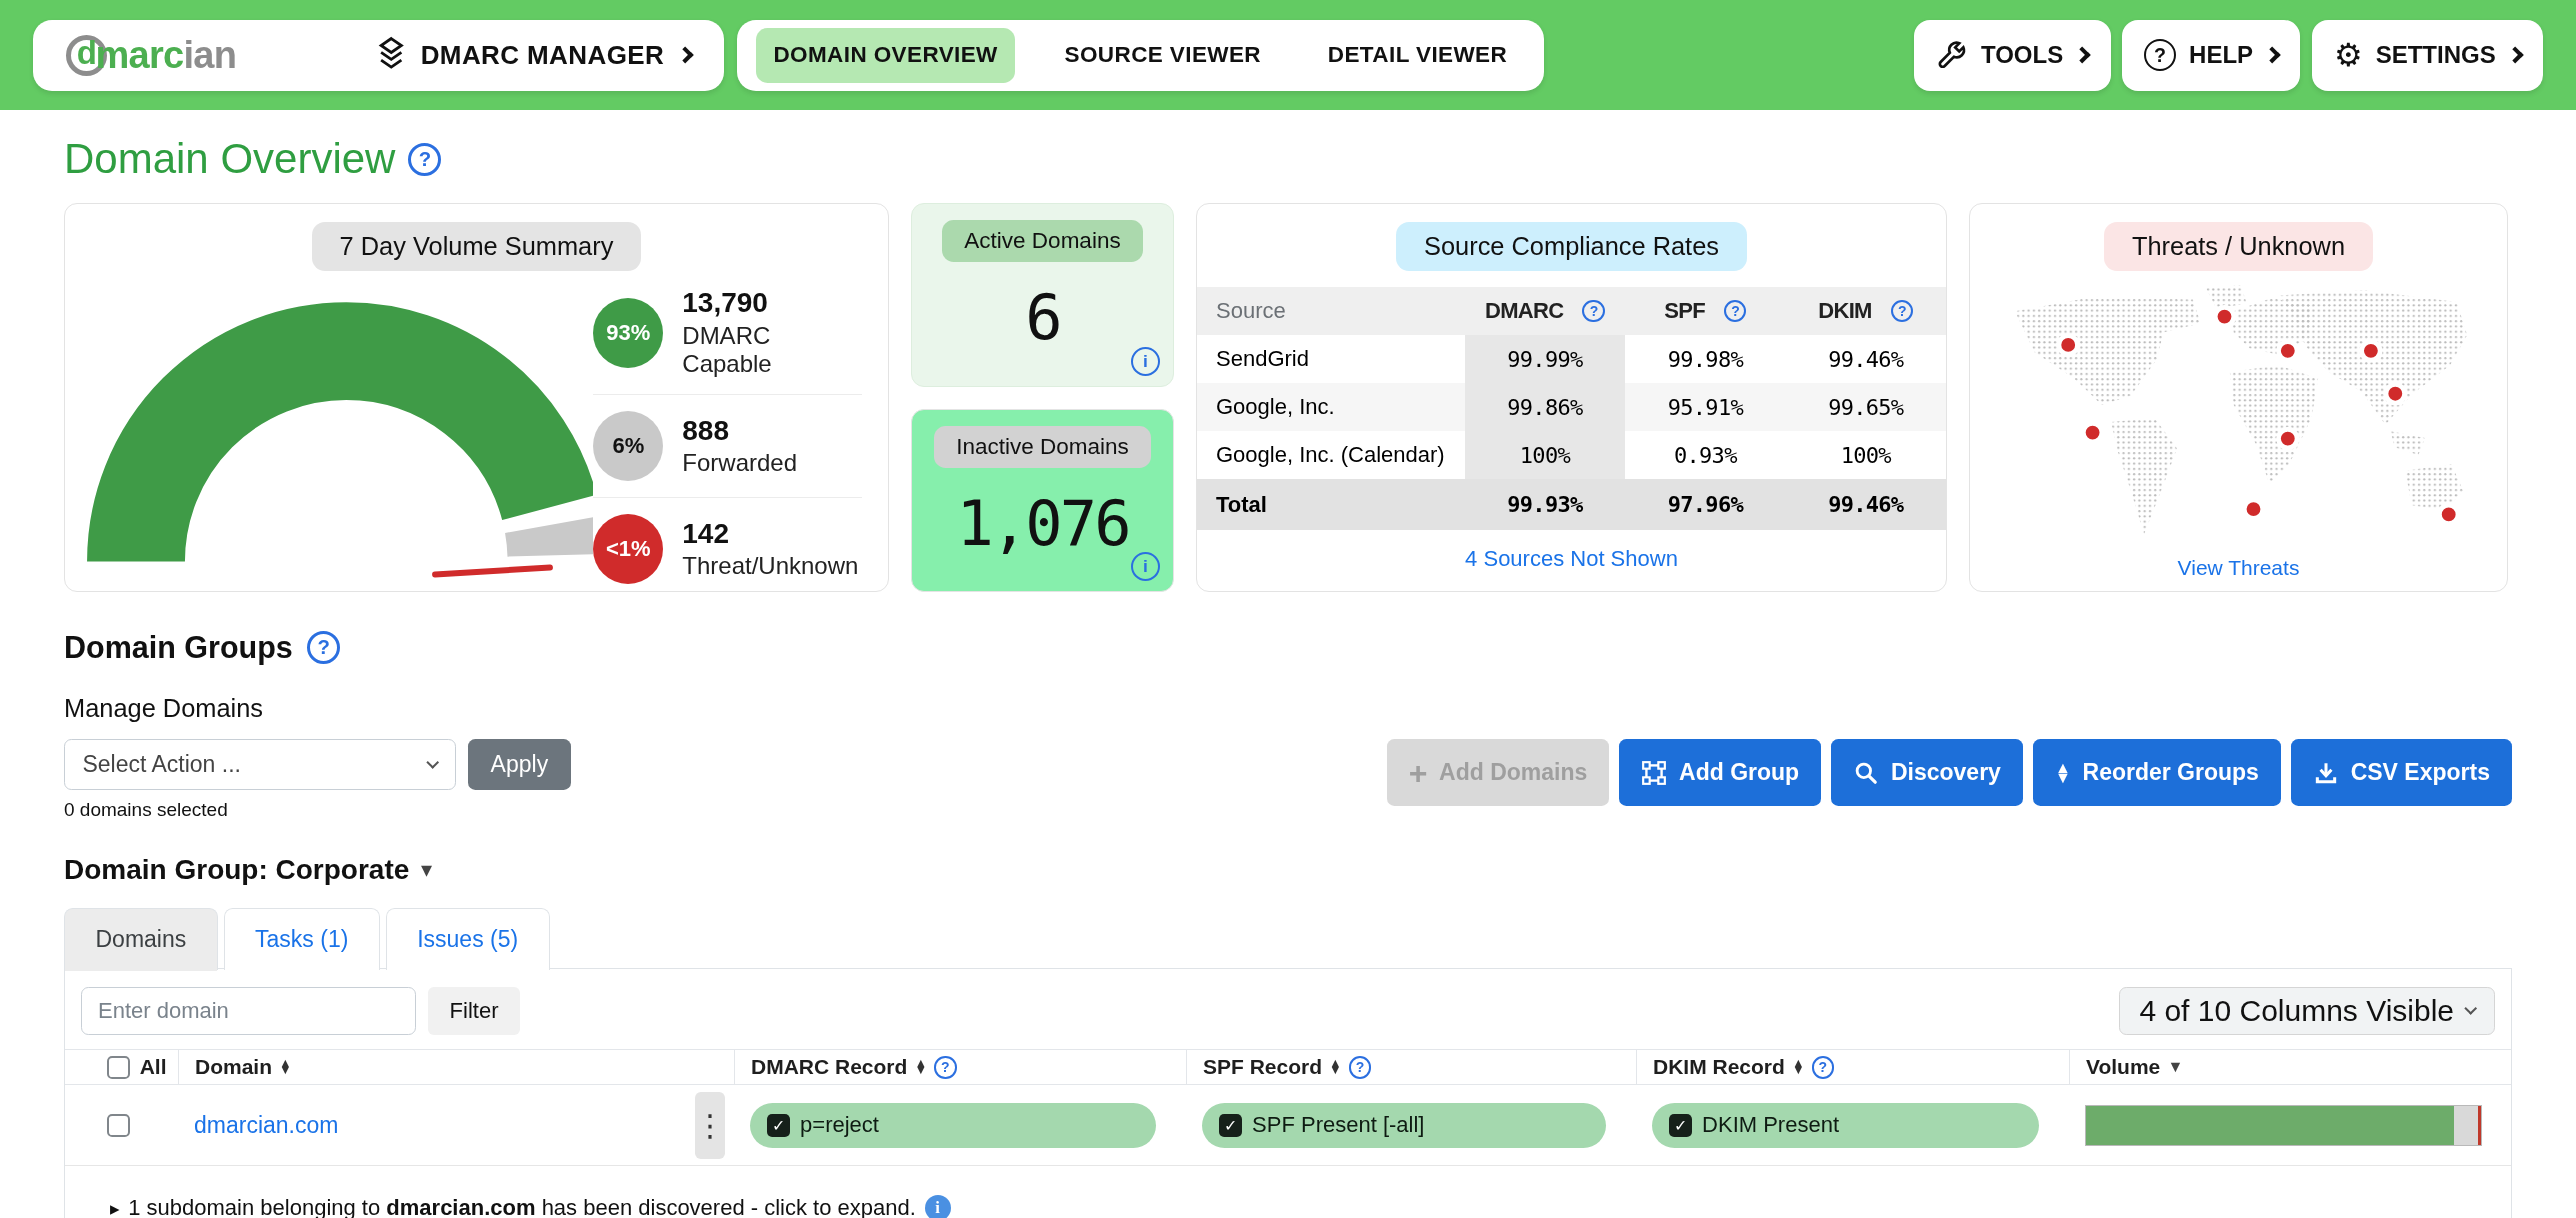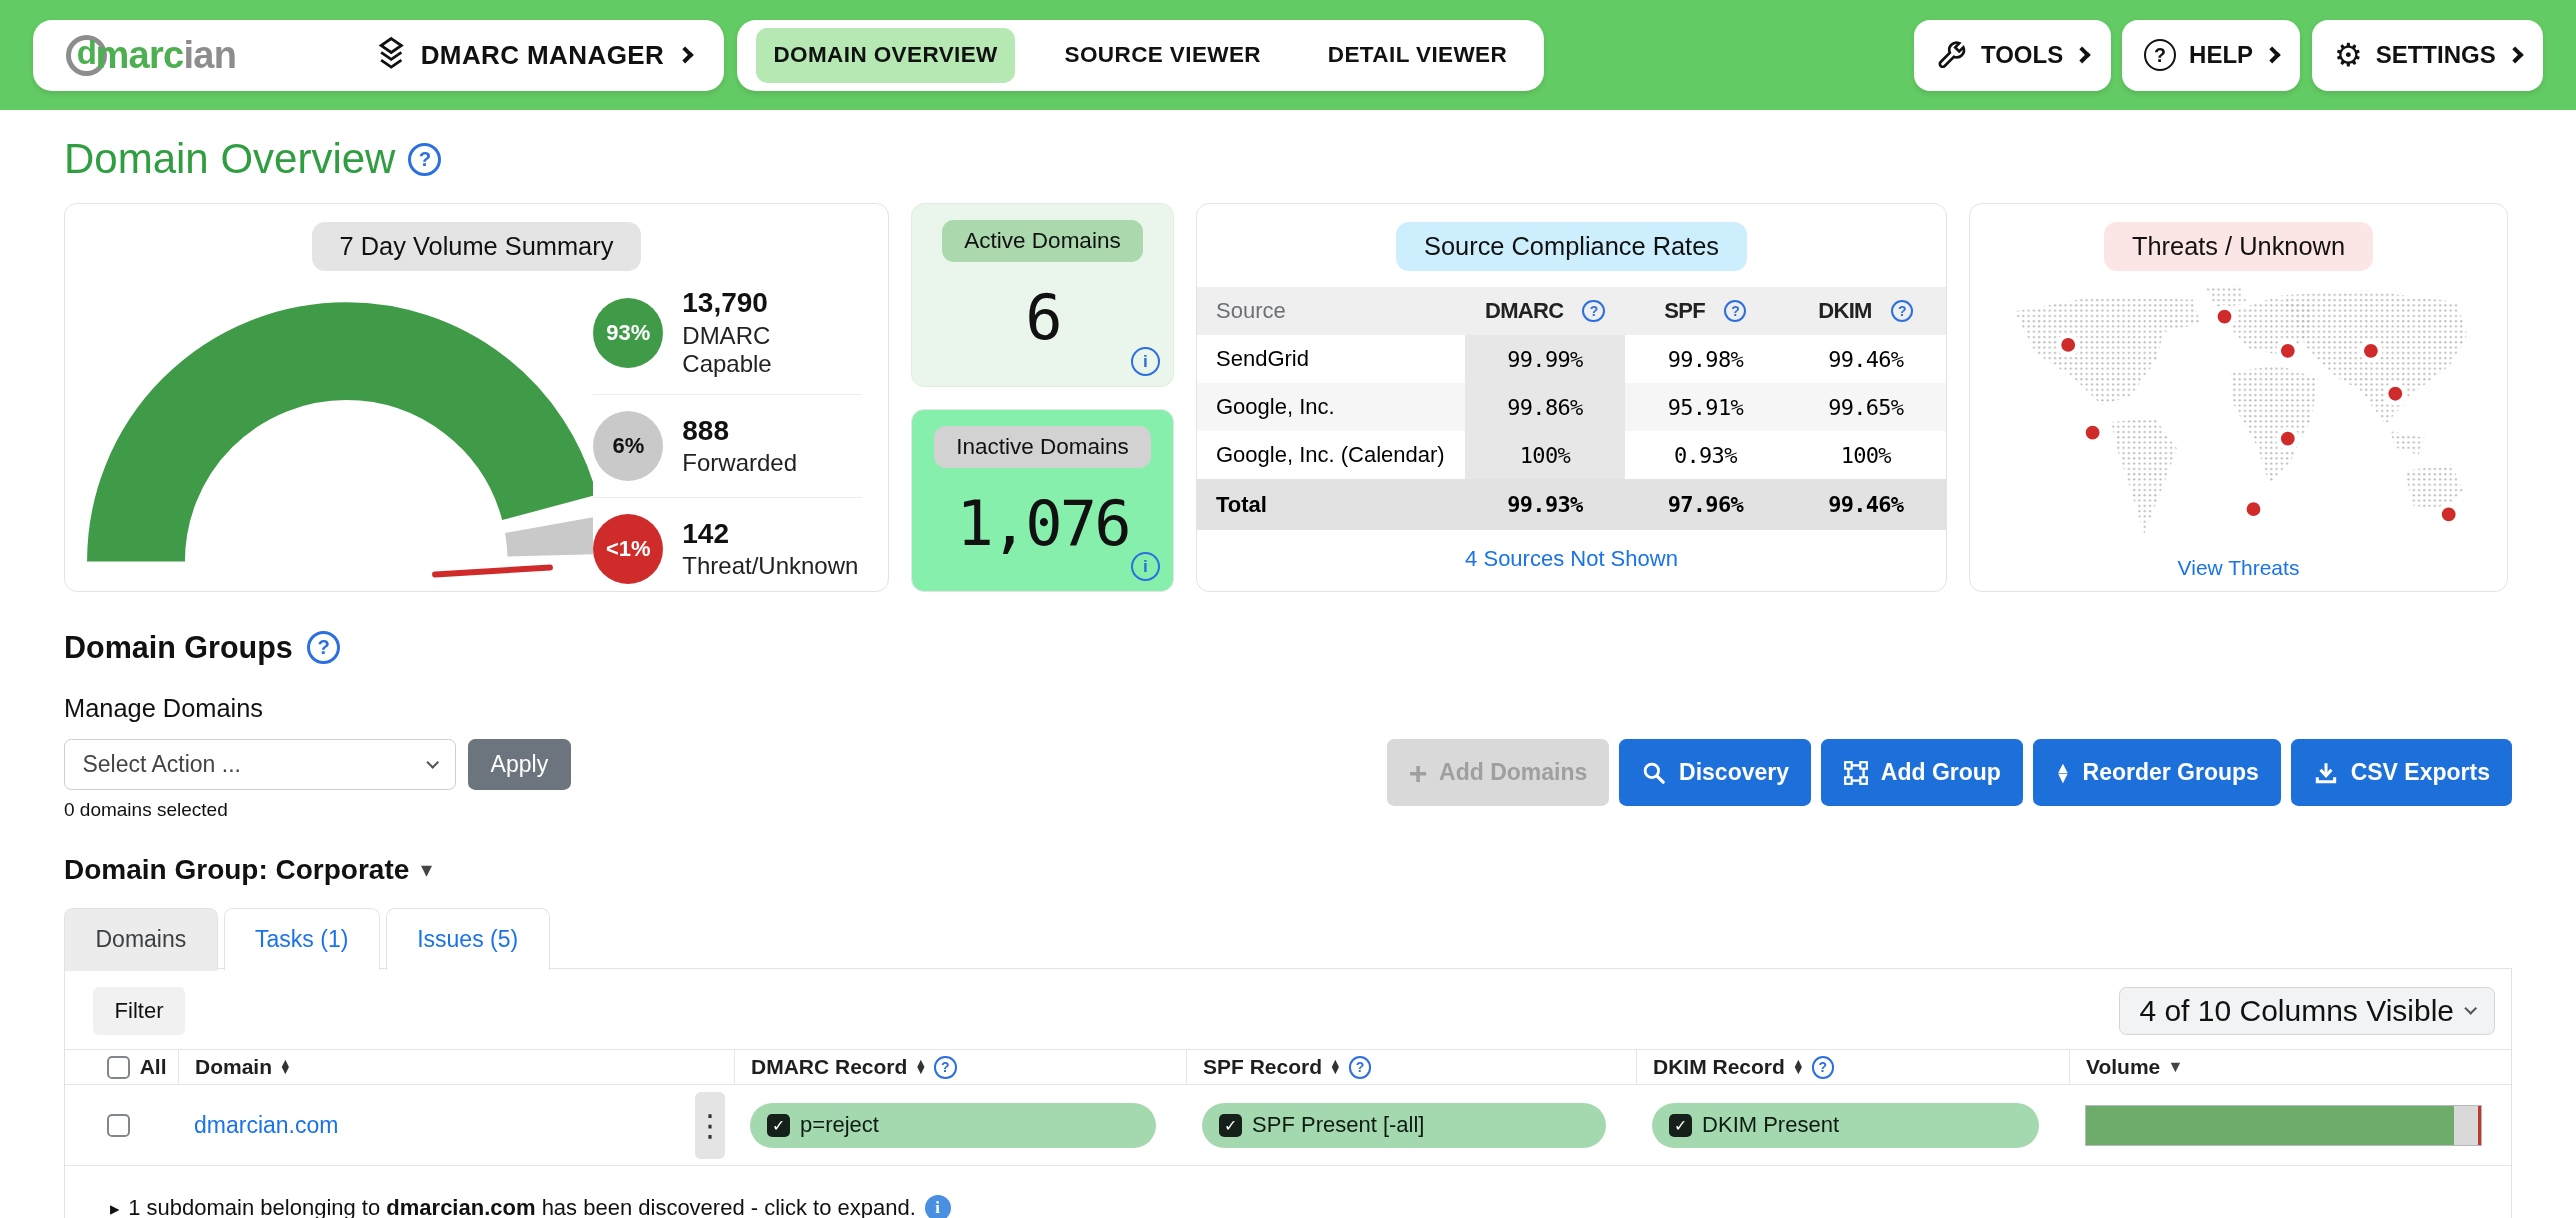--- a/index.html
+++ b/index.html
@@ -345,34 +345,34 @@
         <div class="selected-note">0 domains selected</div>
       </div>
 
       <div class="actions">
         <button class="action-btn disabled">
           <span class="plus-glyph">+</span>
           <span>Add Domains</span>
         </button>
         <button class="action-btn">
           <svg width="26" height="26" viewBox="0 0 24 24">
-            <circle cx="10" cy="10" r="6.2" fill="none" stroke="#fff" stroke-width="2.6"></circle>
-            <line x1="14.8" y1="14.8" x2="20.5" y2="20.5" stroke="#fff" stroke-width="3" stroke-linecap="round"></line>
-          </svg>
-          <span>Discovery</span>
-        </button>
-        <button class="action-btn">
-          <svg width="26" height="26" viewBox="0 0 24 24">
             <rect x="5" y="5" width="14" height="14" fill="none" stroke="#fff" stroke-width="2.2"></rect>
             <rect x="2" y="2" width="6" height="6" fill="#1d6fd9" stroke="#fff" stroke-width="2"></rect>
             <rect x="16" y="2" width="6" height="6" fill="#1d6fd9" stroke="#fff" stroke-width="2"></rect>
             <rect x="2" y="16" width="6" height="6" fill="#1d6fd9" stroke="#fff" stroke-width="2"></rect>
             <rect x="16" y="16" width="6" height="6" fill="#1d6fd9" stroke="#fff" stroke-width="2"></rect>
           </svg>
           <span>Add Group</span>
+        </button>
+        <button class="action-btn">
+          <svg width="26" height="26" viewBox="0 0 24 24">
+            <circle cx="10" cy="10" r="6.2" fill="none" stroke="#fff" stroke-width="2.6"></circle>
+            <line x1="14.8" y1="14.8" x2="20.5" y2="20.5" stroke="#fff" stroke-width="3" stroke-linecap="round"></line>
+          </svg>
+          <span>Discovery</span>
         </button>
         <button class="action-btn">
           <span class="updown">
               <span>▲</span>
               <span>▼</span>
             </span>
           <span>Reorder Groups</span>
         </button>
         <button class="action-btn">
           <svg width="26" height="26" viewBox="0 0 24 24">
@@ -391,20 +391,21 @@
     </div>
 
     <div class="tabs-row">
       <div class="tab active">Domains</div>
       <div class="tab">Tasks (1)</div>
       <div class="tab">Issues (5)</div>
     </div>
 
     <div class="table-container">
       <div class="filter-row">
+        <input class="domain-input" placeholder="Enter domain" style="">
         <button class="filter-btn">Filter</button>
         <div class="columns-btn">
           <span>4 of 10 Columns Visible</span>
           <span class="select-chev"></span>
         </div>
       </div>
 
       <div class="grid-row thead">
         <div class="th th-all">
           <input type="checkbox" class="cb" style="">

